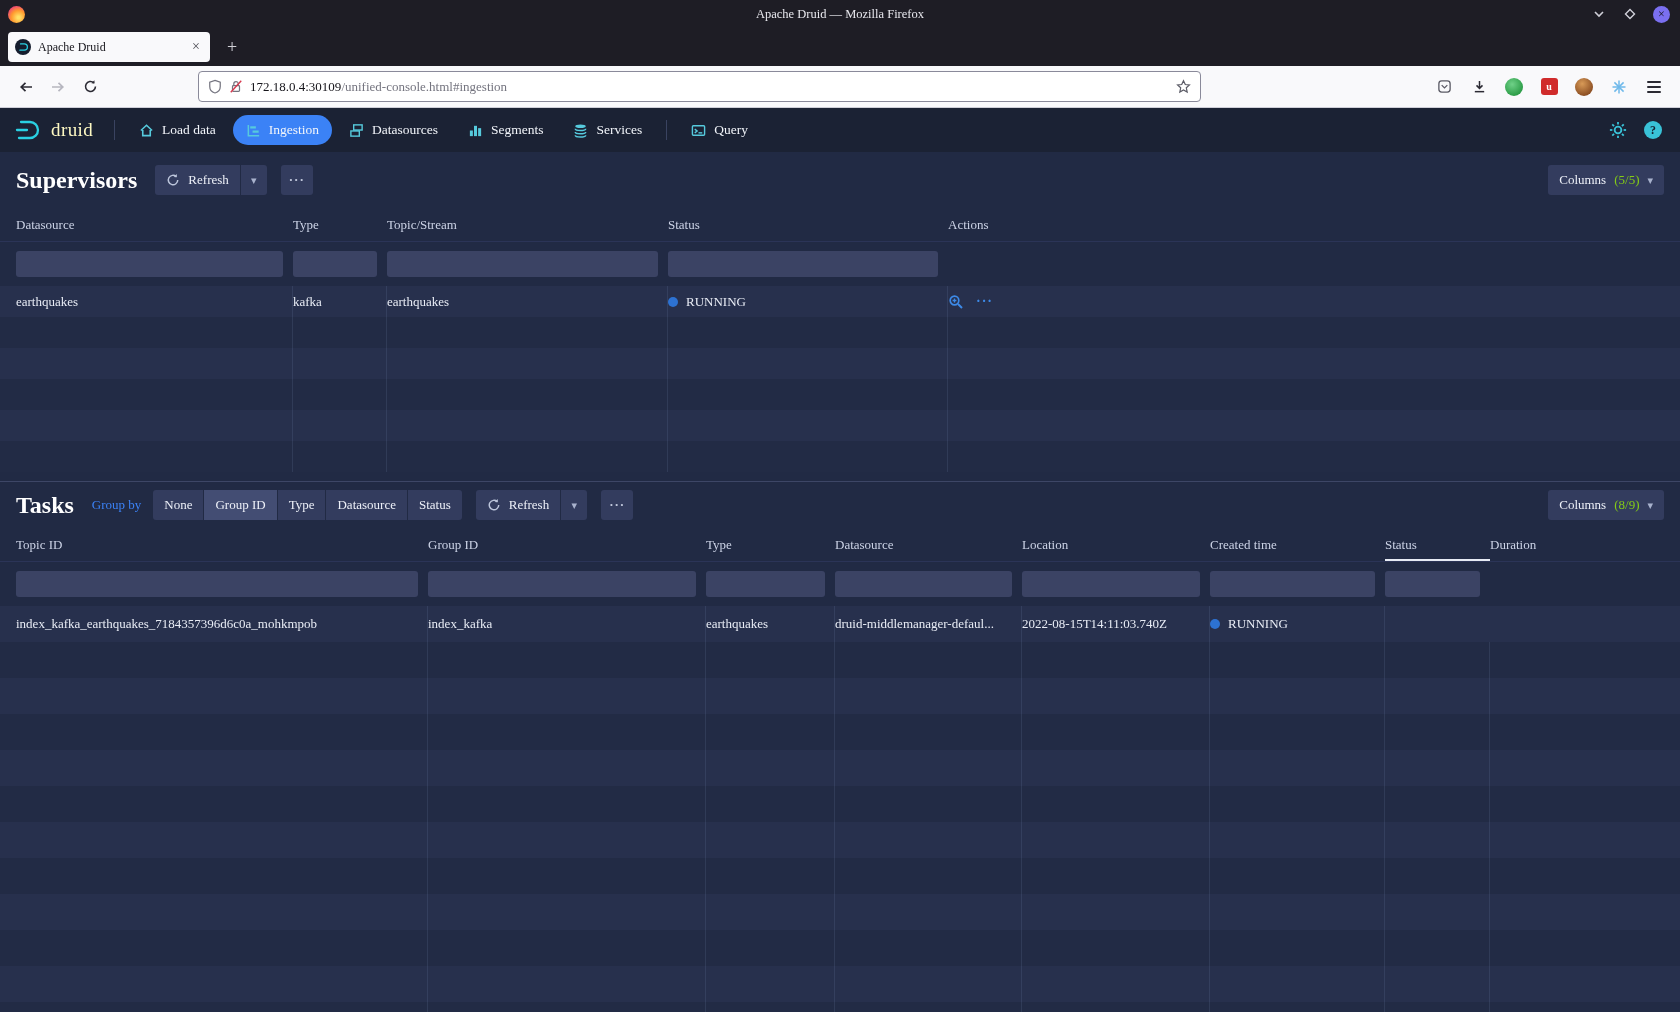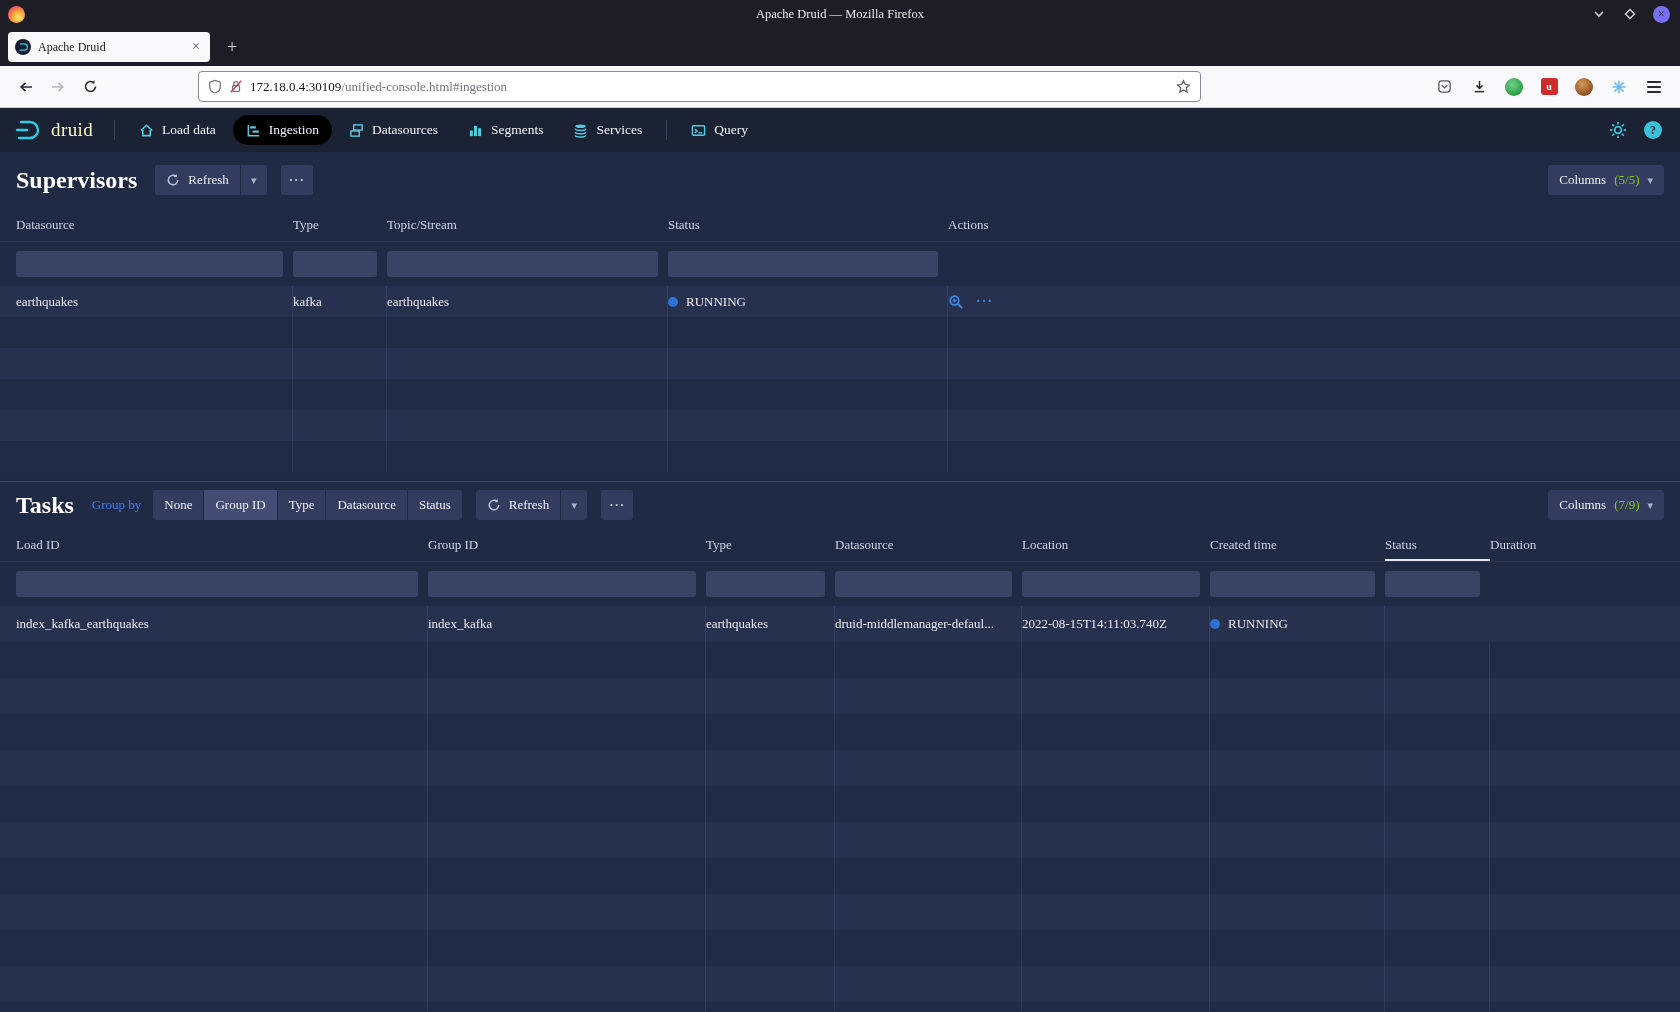--- a/index.html
+++ b/index.html
@@ -47,21 +47,21 @@
   .hamburger{display:flex;flex-direction:column;gap:3px}
   .hamburger i{display:block;width:14px;height:2px;background:#2b2a33;border-radius:1px}
 
   
   .dheader{height:44px;background:#1b2234;display:flex;align-items:center;padding:0 14px;color:#f2f5fa}
   .dlogo{display:flex;align-items:center;gap:7px;margin-right:12px}
   .dlogo-text{font-size:19px;color:#fef9c3;letter-spacing:.4px}
   .dh-divider{width:1px;height:20px;background:#3a4360;margin:0 9px}
   .dnav-item{display:flex;align-items:center;gap:8px;padding:7px 13px;border-radius:16px;font-size:13.5px;
     color:#f2f5fa;margin:0 2px;white-space:nowrap}
-  .dnav-item.active{background:#000000}
+  .dnav-item.active{background:#3b82f6}
   .nav-ico{color:#56cadd;display:flex}
   .dh-right{margin-left:auto;display:flex;gap:17px;align-items:center;padding-right:4px}
   .help-circle{width:18px;height:18px;border-radius:50%;background:#39c2d7;color:#16202f;font-weight:bold;
     font-size:12px;display:flex;align-items:center;justify-content:center}
 
   
   .section-bar{display:flex;align-items:center;padding:0 16px;gap:14px}
   .sup-bar{height:56px}
   .task-bar{height:46px}
   .section-title{font-size:24px;font-weight:600;color:#fff;margin-right:4px}
@@ -429,49 +429,49 @@
           </svg>
         <span>Refresh</span>
       </button>
       <button class="btn btn-caret">
           <span class="caret">▾</span>
         </button>
     </div>
     <button class="btn btn-more">···</button>
     <button class="btn columns-btn">
       <span>Columns</span>
-      <span class="dim">(7/9)</span>
+      <span class="dim">(8/9)</span>
       <span class="caret">▾</span>
     </button>
   </div>
 
   <div class="table task-table">
     <div class="thead-row task-grid">
-      <div class="th">Load ID</div>
+      <div class="th">Topic ID</div>
       <div class="th">Group ID</div>
       <div class="th">Type</div>
       <div class="th">Datasource</div>
       <div class="th">Location</div>
       <div class="th">Created time</div>
       <div class="th th-sorted">Status</div>
       <div class="th">Duration</div>
     </div>
     <div class="tfilter-row task-grid">
       <div><input class="filter-input" style=""></div>
       <div><input class="filter-input" style=""></div>
       <div><input class="filter-input" style=""></div>
       <div><input class="filter-input" style=""></div>
       <div><input class="filter-input" style=""></div>
       <div><input class="filter-input" style=""></div>
       <div><input class="filter-input" style=""></div>
       <div></div>
     </div>
     <div class="tbody">
       <div class="trow task-grid">
-        <div class="td">index_kafka_earthquakes</div>
+        <div class="td">index_kafka_earthquakes_7184357396d6c0a_mohkmpob</div>
         <div class="td">index_kafka</div>
         <div class="td">earthquakes</div>
         <div class="td">druid-middlemanager-defaul...</div>
         <div class="td">2022-08-15T14:11:03.740Z</div>
         <div class="td">
           <span class="status-dot"></span>
           <span>RUNNING</span>
         </div>
         <div class="td"></div>
       </div>

